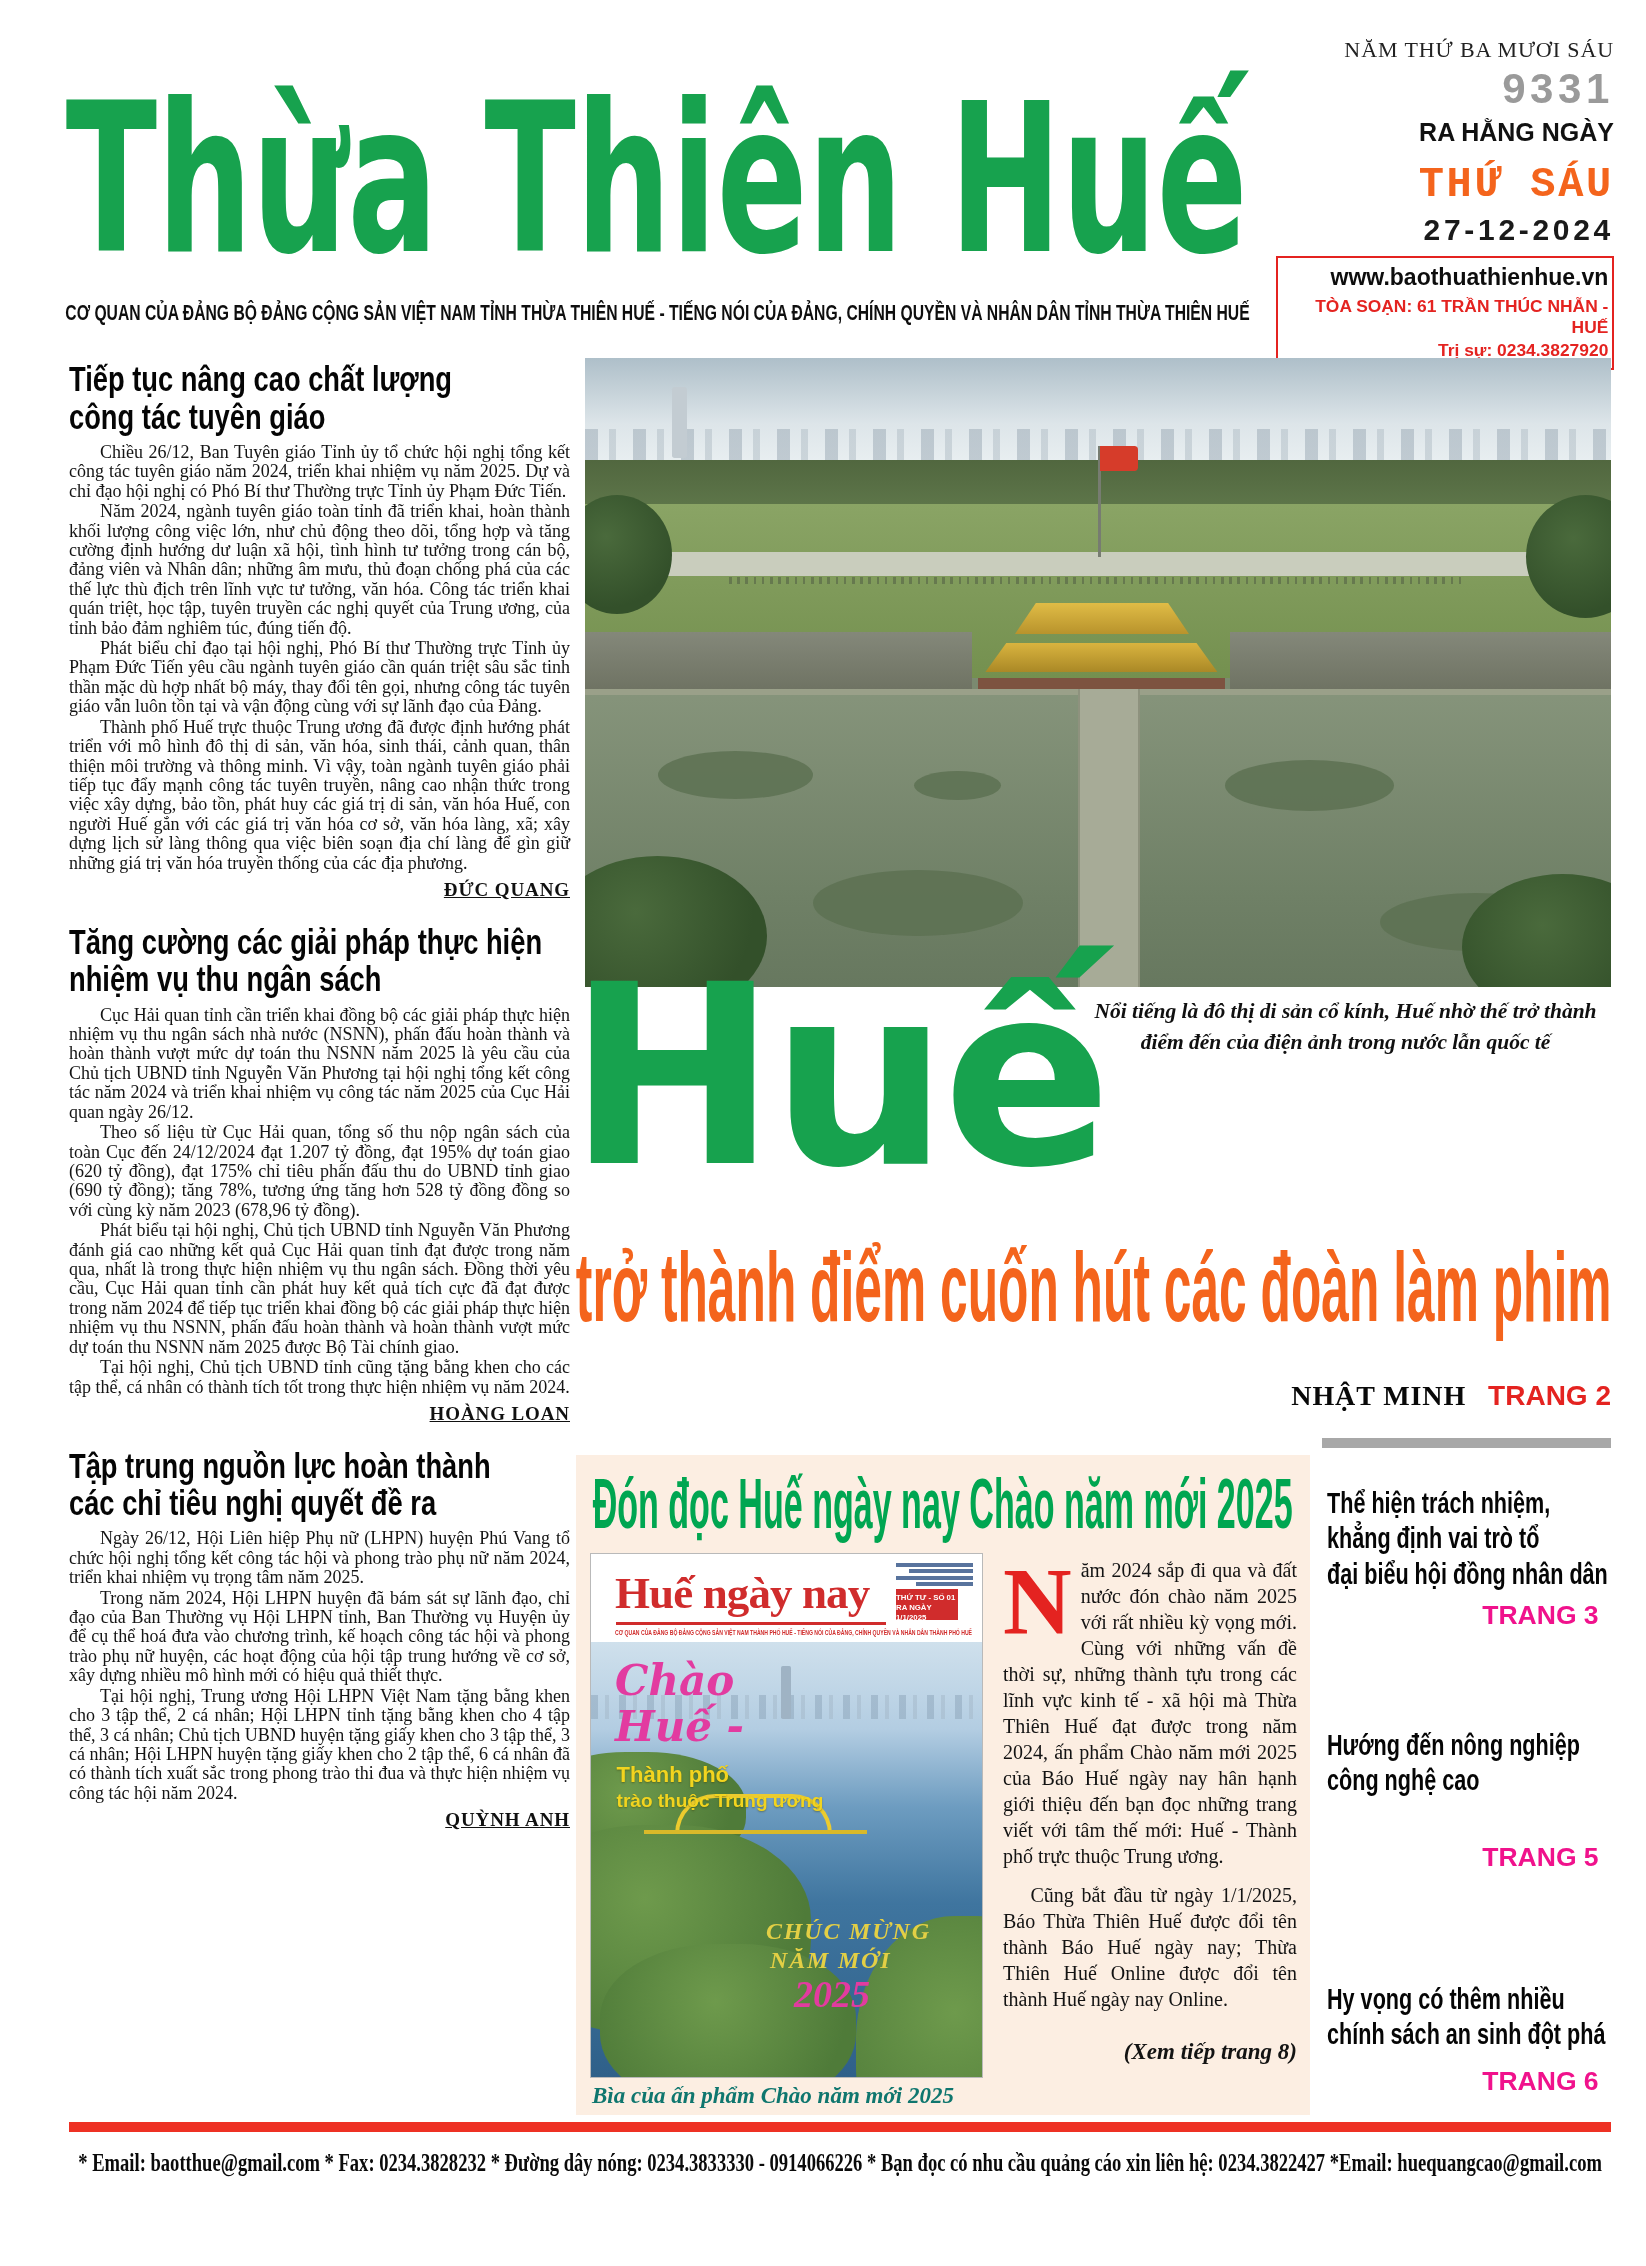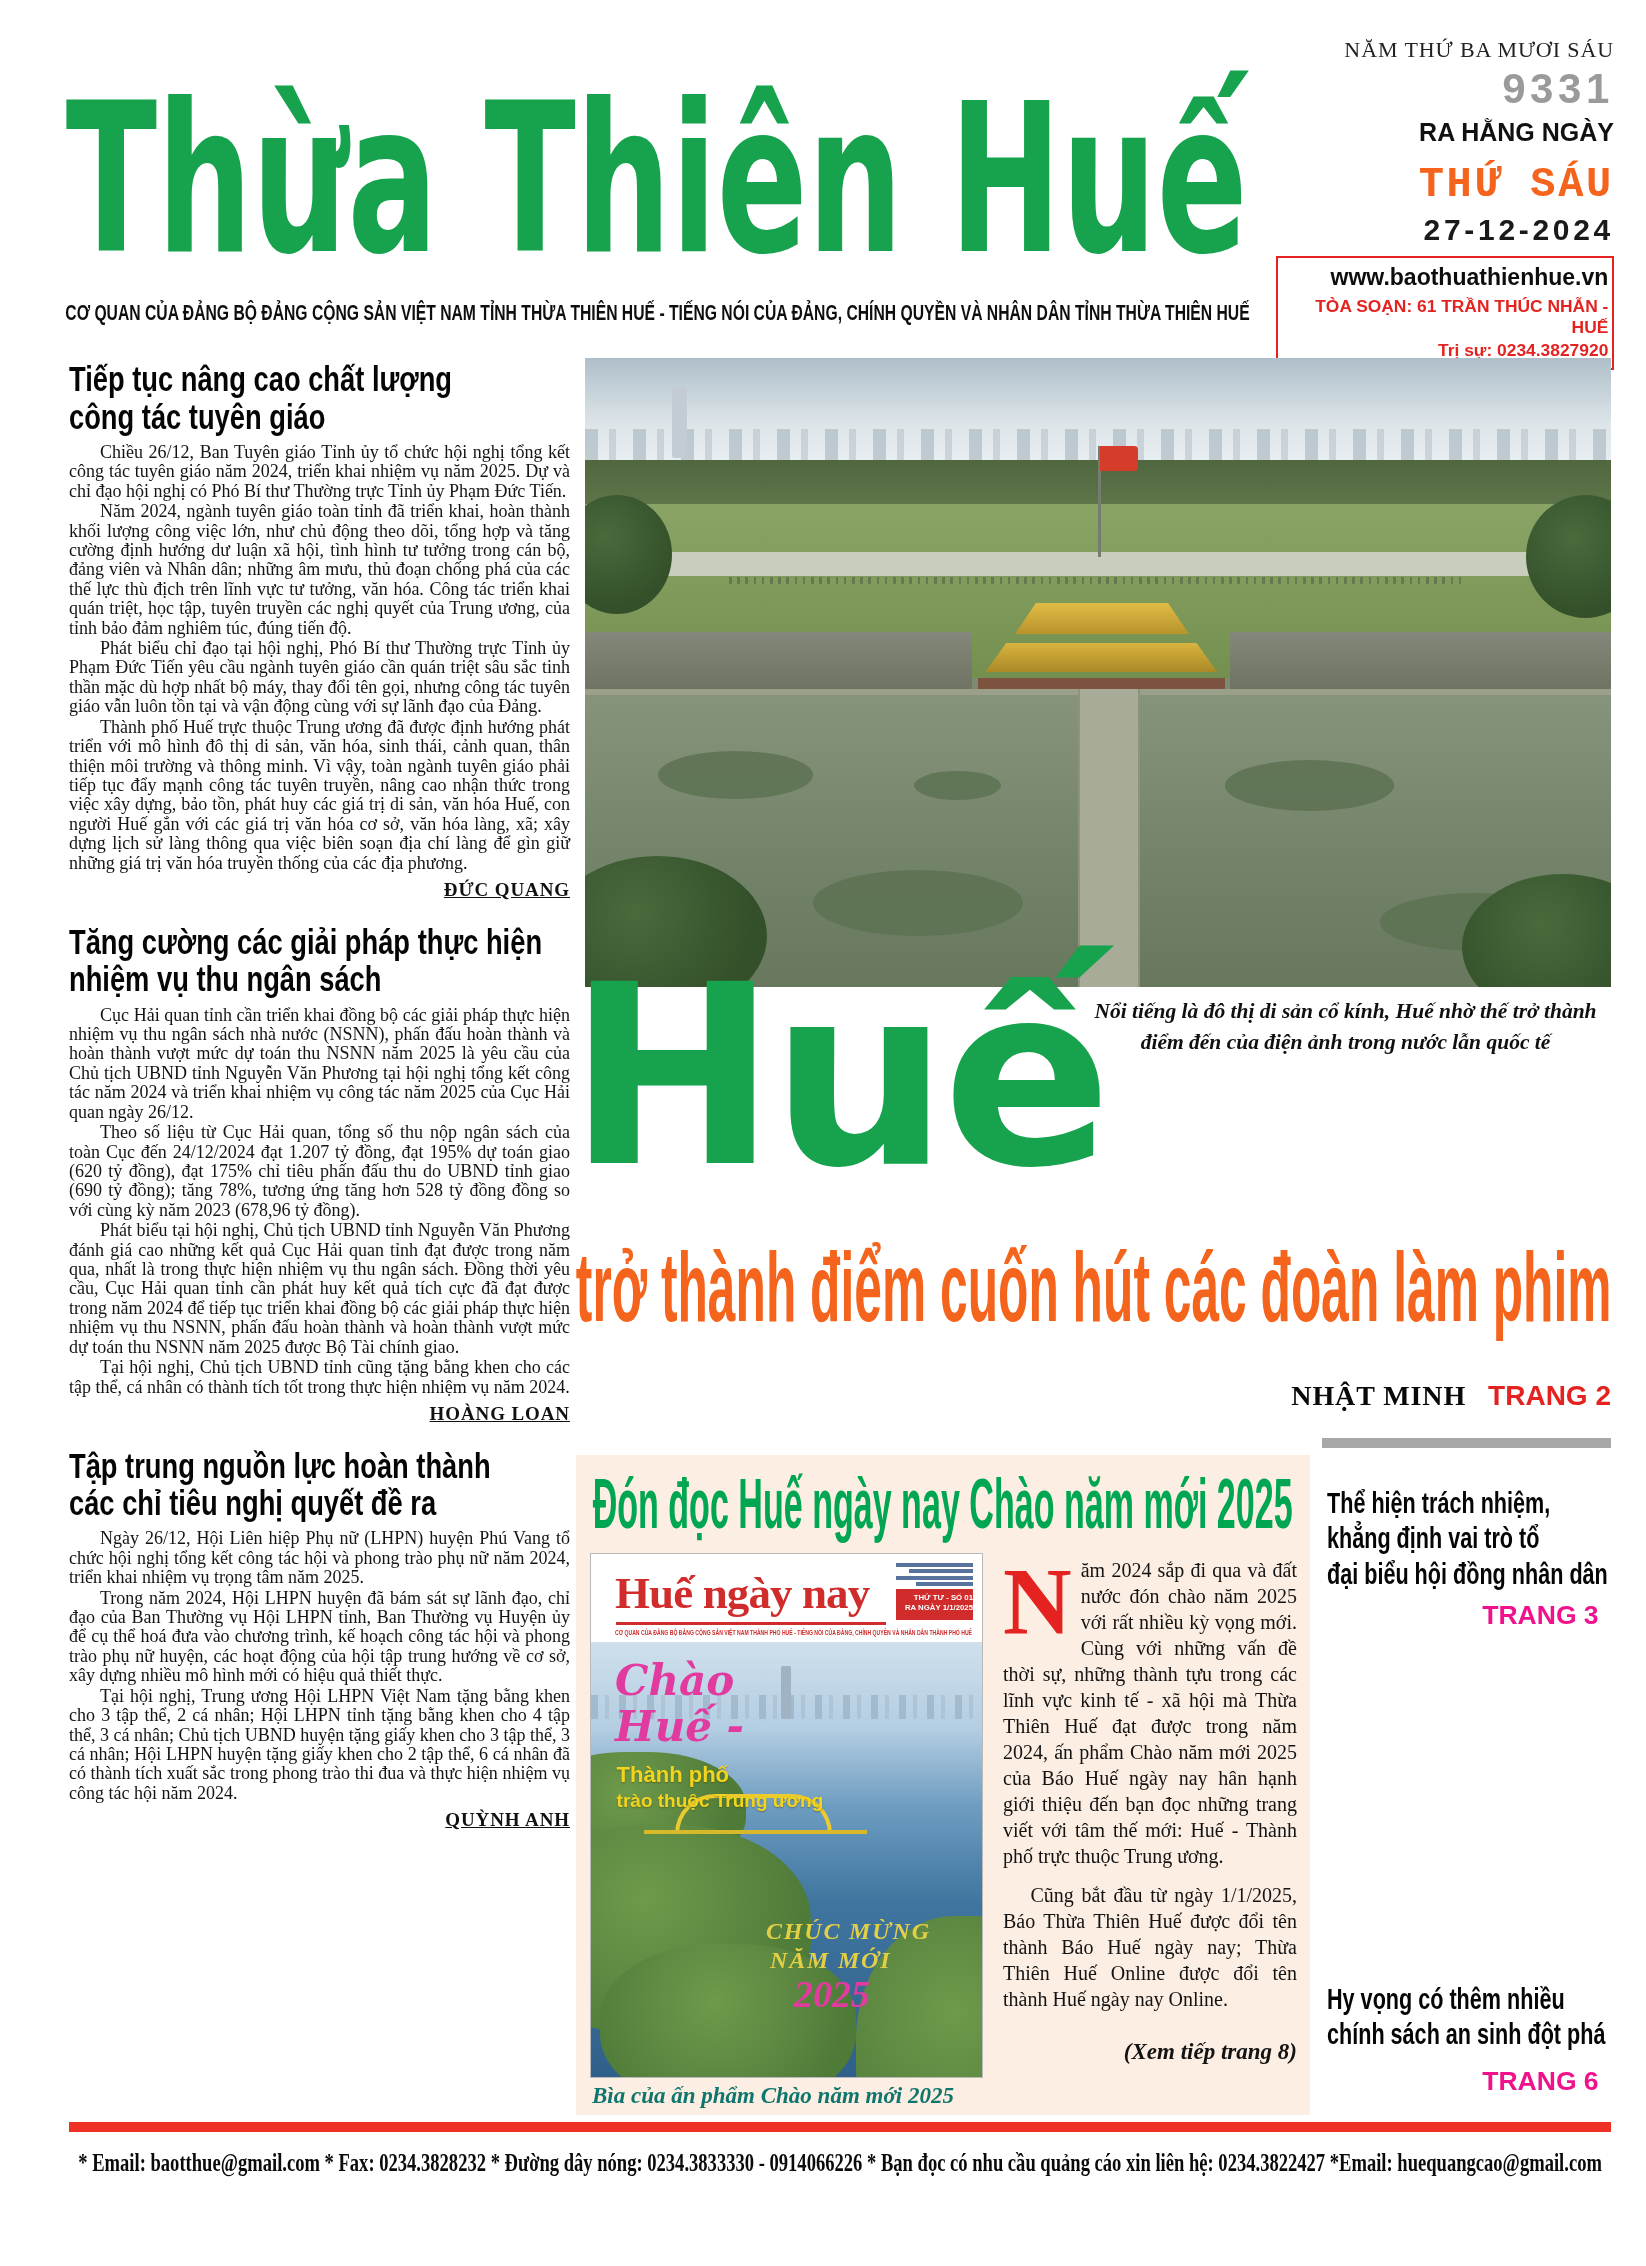--- a/index.html
+++ b/index.html
@@ -87,22 +87,22 @@
 
   
   .cover{position:absolute;left:590px;top:1553px;width:391px;height:523px;background:#fff;border:0.9px solid #b9b9b9;overflow:hidden;}
   .cv-masthead{position:absolute;left:24px;top:12.8px;font-family:"Liberation Serif",serif;font-weight:bold;
     font-size:45px;color:#d02c2c;letter-spacing:-0.9px;white-space:nowrap;}
   .cv-rule{position:absolute;left:25px;top:68px;width:270px;height:2.7px;background:#d02c2c;}
   .cv-tagline{position:absolute;left:24px;top:75px;width:361px;font-family:"Liberation Sans",sans-serif;
     font-weight:bold;font-size:6.4px;color:#d02c2c;white-space:nowrap;transform:scaleX(.8);transform-origin:left top;}
   .cv-corner{position:absolute;left:305px;top:9.1px;width:77px;}
   .cv-corner div{height:3.7px;background:#3b5a8c;margin-bottom:2.7px;opacity:.85;}
-  .cv-issuebox{position:absolute;left:305px;top:35px;width:77px;height:31px;background:#d02c2c;color:#fff;
-    font-family:"Liberation Sans",sans-serif;font-weight:bold;font-size:7.8px;text-align:right;line-height:1.3;padding-top:3.7px;box-sizing:border-box;}
+  .cv-issuebox{position:absolute;left:305px;top:35px;width:62px;height:31px;background:#d02c2c;color:#fff;
+    font-family:"Liberation Sans",sans-serif;font-weight:bold;font-size:7.8px;text-align:left;line-height:1.3;padding-top:3.7px;box-sizing:border-box;}
   .cv-photo{position:absolute;left:0;top:88px;width:391px;height:435px;background:linear-gradient(#cfe0ec,#b3cde2 20%,#6d9cc0 38%,#3f759f 60%,#2f6089);}
   .cv-city{position:absolute;left:0;top:53px;width:100%;height:24px;opacity:.5;
     background:repeating-linear-gradient(90deg,#8ba3b8 0 7.3px,transparent 7.3px 13.7px,#a3b7c8 13.7px 18.3px,transparent 18.3px 28px);}
   .cv-tower{position:absolute;left:190px;top:24px;width:10px;height:53px;background:#9fb3c4;border-radius:1.8px;}
   .cv-green{position:absolute;background:radial-gradient(circle at 45% 35%,#6e9a4c,#4f7b39 75%);border-radius:45%;}
   .cv-bridge{position:absolute;left:84px;top:152px;width:157px;height:40px;border:4.6px solid #eccb2e;border-bottom:none;
     border-radius:82px 82px 0 0;box-sizing:border-box;}
   .cv-deck{position:absolute;left:53px;top:188px;width:223px;height:3.7px;background:#d9b92a;}
   .cv-script{position:absolute;font-family:"DejaVu Serif","Liberation Serif",serif;font-style:italic;font-weight:bold;color:#e23ba0;}
   .cv-sub{position:absolute;font-family:"Liberation Sans",sans-serif;font-weight:bold;color:#f2d41f;text-shadow:0 0.9px 1.8px rgba(60,60,0,.45);}
@@ -291,20 +291,27 @@
 
   <div class="right-item" style="top:1473px;margin-top:12px;">
     <div class="r-head-inner">
       <span>Thể hiện trách nhiệm,</span>
       <span>khẳng định vai trò tổ</span>
       <span>đại biểu hội đồng nhân dân</span>
     </div>
     <div class="r-pageref" style="margin-top:9.1px;">TRANG 3</div>
   </div>
 
+  <div class="right-item" style="top:1727px;">
+    <div class="r-head-inner">
+      <span>Hướng đến nông nghiệp</span>
+      <span>công nghệ cao</span>
+    </div>
+    <div class="r-pageref" style="margin-top:44px;">TRANG 5</div>
+  </div>
 
   <div class="right-item" style="top:1981px;">
     <div class="r-head-inner">
       <span>Hy vọng có thêm nhiều</span>
       <span>chính sách an sinh đột phá</span>
     </div>
     <div class="r-pageref" style="margin-top:14.6px;">TRANG 6</div>
   </div>
 
   <div class="footer-bar"></div>

